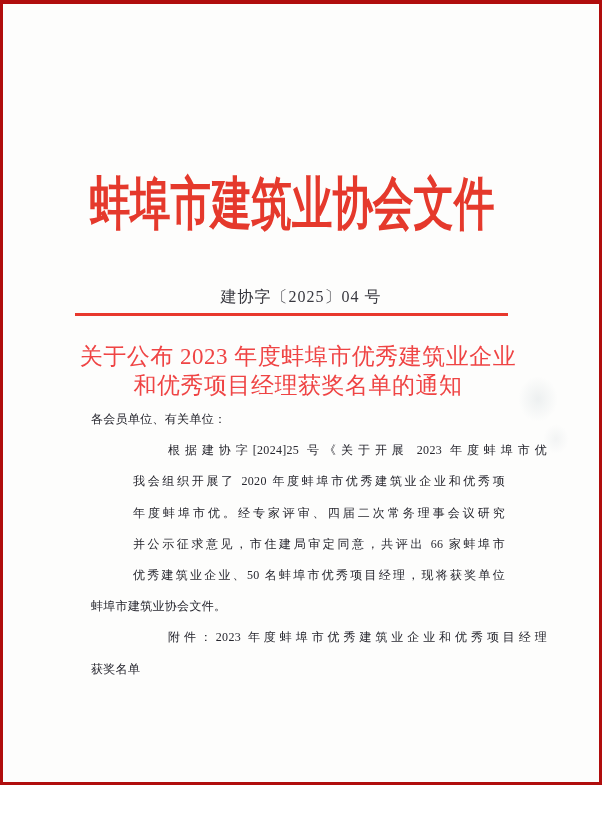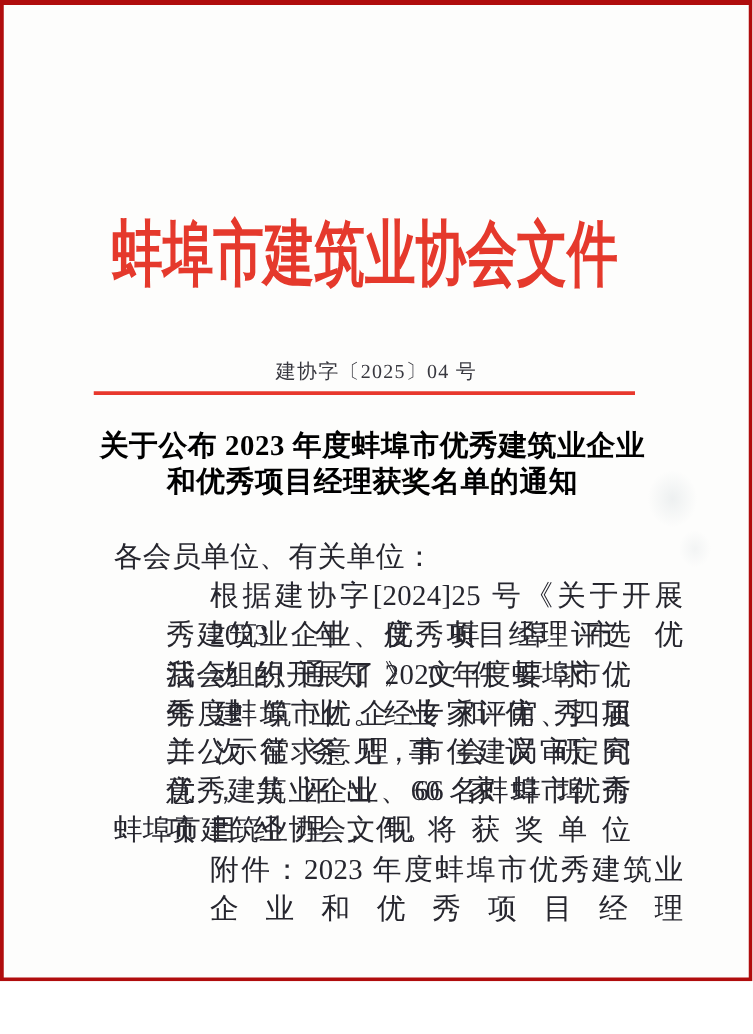--- a/index.html
+++ b/index.html
@@ -57,33 +57,33 @@
     height: 3px;
     background: #e8382d;
   }
   
   .subject {
     position: absolute;
     top: 338px;
     left: 0;
     width: 590px;
     text-align: center;
-    font-weight: bold;
-    color: #000000;
+    font-weight: normal;
+    color: #ef4444;
     font-size: 23px;
     line-height: 29px;
     letter-spacing: 0.5px;
   }
   
   .doc-body {
     position: absolute;
-    top: 426px;
+    top: 400px;
     left: 88px;
     width: 414px;
-    font-size: 23px;
+    font-size: 12px;
     line-height: 31.2px;
     color: #26262e;
     letter-spacing: 0.3px;
   }
   .doc-body .line {
     height: 31.2px;
     white-space: nowrap;
   }
   .doc-body .line.fill {
     white-space: normal;
@@ -125,25 +125,25 @@
   <div class="red-rule"></div>
 
   <div class="subject">
     <div>关于公布 2023 年度蚌埠市优秀建筑业企业</div>
     <div>和优秀项目经理获奖名单的通知</div>
   </div>
 
   <div class="doc-body">
     <div class="line">各会员单位、有关单位：</div>
     <div class="line indent fill">根据建协字[2024]25 号《关于开展 2023 年度蚌埠市优</div>
-    <div class="line fill">秀建筑业企业、优秀项目经理评选活动的通知》文件要求，</div>
     <div class="line fill">我会组织开展了 2020 年度蚌埠市优秀建筑业企业和优秀项</div>
     <div class="line fill">年度蚌埠市优。经专家评审、四届二次常务理事会议研究</div>
     <div class="line fill">并公示征求意见，市住建局审定同意，共评出 66 家蚌埠市</div>
-    <div class="line fill">优秀建筑业企业、60 名蚌埠市优秀项目经理，现将获奖单位</div>
+    <div class="line fill">优秀建筑业企业、50 名蚌埠市优秀项目经理，现将获奖单位</div>
     <div class="line">蚌埠市建筑业协会文件。</div>
     <div class="line indent fill">附件：2023 年度蚌埠市优秀建筑业企业和优秀项目经理</div>
+    <div class="line">获奖名单</div>
   </div>
 
   <div class="smudge s1"></div>
   <div class="smudge s2"></div>
 
 </div>
 
 </body></html>

